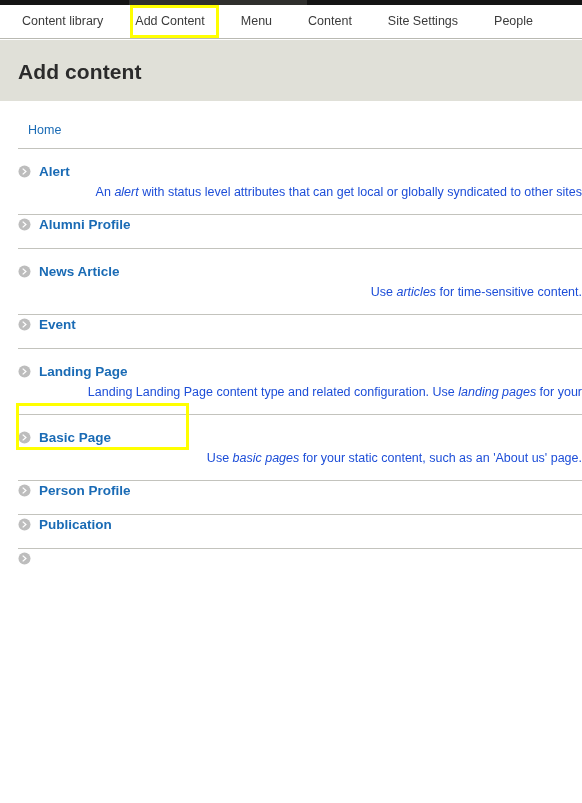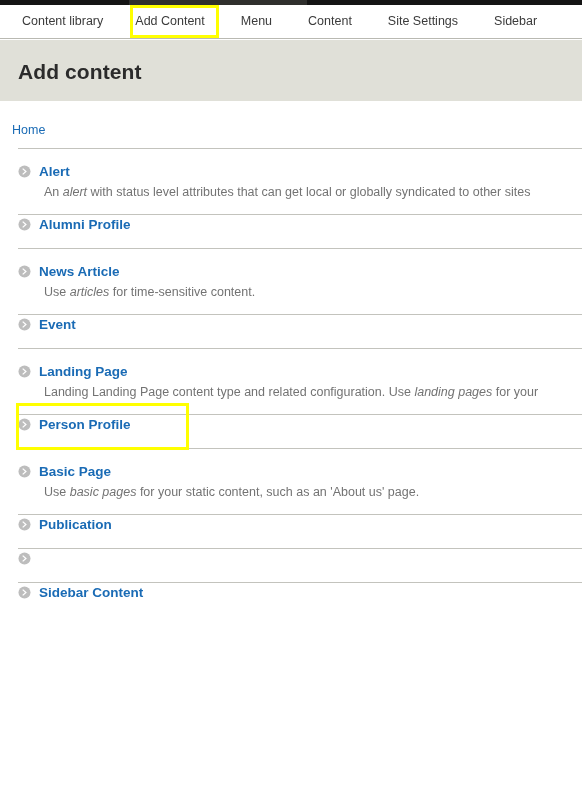--- a/index.html
+++ b/index.html
@@ -93,39 +93,40 @@
   
   .breadcrumb {
     position: absolute;
     top: 101px; left: 0;
     width: 582px;
     height: 47px;
     background: #ffffff;
   }
   .breadcrumb-link {
     position: absolute;
-    left: 12px; top: 22px;
+    left: 28px; top: 22px;
     font-size: 12.5px;
     color: #1a6bb5;
     cursor: pointer;
   }
 
   
   .type-list {
     position: absolute;
     top: 148px; left: 0;
     width: 582px;
   }
   .type-row {
     position: relative;
     border-top: 1px solid #c3c3bd;
     margin-left: 18px;
     padding: 13px 0 13px 0;
     min-height: 22px;
     box-sizing: border-box;
+    text-align: right;
   }
   .type-row.no-desc { padding: 0 0 14px 0; }
 
   .type-head {
     display: flex;
     align-items: center;
     height: 19px;
   }
   .chevron-icon {
     width: 13px;
@@ -139,42 +140,42 @@
     font-weight: bold;
     color: #1a6bb5;
     cursor: pointer;
     line-height: 19px;
     white-space: nowrap;
   }
   .type-desc {
     margin-top: 3px;
     margin-left: 26px;
     font-size: 12.5px;
-    color: #737373;
+    color: #1d4ed8;
     line-height: 17px;
     white-space: nowrap;
     overflow: hidden;
   }
   .type-desc em { font-style: italic; }
 </style>
 </head>
 <body>
 
 <div class="top-strip">
   <div class="seg-mid"></div>
 </div>
 
 <div class="navbar">
   <div class="nav-items">
     <div class="nav-item">Content library</div>
     <div class="nav-item spaced">Add Content</div>
     <div class="nav-item spaced">Menu</div>
     <div class="nav-item spaced">Content</div>
     <div class="nav-item spaced">Site Settings</div>
-    <div class="nav-item spaced">Sidebar</div>
+    <div class="nav-item spaced">People</div>
   </div>
 </div>
 
 <div class="title-band">
   <div class="page-title">Add content</div>
 </div>
 
 <div class="breadcrumb">
   <span class="breadcrumb-link">Home</span>
 </div>
@@ -221,61 +222,52 @@
     <div class="type-row">
       <div class="type-head">
         <svg class="chevron-icon" viewBox="0 0 16 16">
           <circle cx="8" cy="8" r="7.4" fill="#bdbdbd"></circle>
           <path d="M6.3 3.9 L10.9 8 L6.3 12.1 L5.2 11.1 L8.6 8 L5.2 4.9 Z" fill="#ffffff"></path>
         </svg>
         <span class="type-link">Landing Page</span>
       </div>
       <div class="type-desc"><span>Landing Landing Page content type and related configuration. Use </span><em>landing pages</em><span> for your</span></div>
     </div>
+    <div class="type-row">
+      <div class="type-head">
+        <svg class="chevron-icon" viewBox="0 0 16 16">
+          <circle cx="8" cy="8" r="7.4" fill="#bdbdbd"></circle>
+          <path d="M6.3 3.9 L10.9 8 L6.3 12.1 L5.2 11.1 L8.6 8 L5.2 4.9 Z" fill="#ffffff"></path>
+        </svg>
+        <span class="type-link">Basic Page</span>
+      </div>
+      <div class="type-desc"><span>Use </span><em>basic pages</em><span> for your static content, such as an 'About us' page.</span></div>
+    </div>
     <div class="type-row no-desc">
       <div class="type-head">
         <svg class="chevron-icon" viewBox="0 0 16 16">
           <circle cx="8" cy="8" r="7.4" fill="#bdbdbd"></circle>
           <path d="M6.3 3.9 L10.9 8 L6.3 12.1 L5.2 11.1 L8.6 8 L5.2 4.9 Z" fill="#ffffff"></path>
         </svg>
         <span class="type-link">Person Profile</span>
       </div>
     </div>
-    <div class="type-row">
-      <div class="type-head">
-        <svg class="chevron-icon" viewBox="0 0 16 16">
-          <circle cx="8" cy="8" r="7.4" fill="#bdbdbd"></circle>
-          <path d="M6.3 3.9 L10.9 8 L6.3 12.1 L5.2 11.1 L8.6 8 L5.2 4.9 Z" fill="#ffffff"></path>
-        </svg>
-        <span class="type-link">Basic Page</span>
-      </div>
-      <div class="type-desc"><span>Use </span><em>basic pages</em><span> for your static content, such as an 'About us' page.</span></div>
-    </div>
     <div class="type-row no-desc">
       <div class="type-head">
         <svg class="chevron-icon" viewBox="0 0 16 16">
           <circle cx="8" cy="8" r="7.4" fill="#bdbdbd"></circle>
           <path d="M6.3 3.9 L10.9 8 L6.3 12.1 L5.2 11.1 L8.6 8 L5.2 4.9 Z" fill="#ffffff"></path>
         </svg>
         <span class="type-link">Publication</span>
       </div>
     </div>
     <div class="type-row no-desc">
       <div class="type-head">
         <svg class="chevron-icon" viewBox="0 0 16 16">
           <circle cx="8" cy="8" r="7.4" fill="#bdbdbd"></circle>
           <path d="M6.3 3.9 L10.9 8 L6.3 12.1 L5.2 11.1 L8.6 8 L5.2 4.9 Z" fill="#ffffff"></path>
         </svg>
-      </div>
-    </div>
-    <div class="type-row no-desc">
-      <div class="type-head">
-        <svg class="chevron-icon" viewBox="0 0 16 16">
-          <circle cx="8" cy="8" r="7.4" fill="#bdbdbd"></circle>
-          <path d="M6.3 3.9 L10.9 8 L6.3 12.1 L5.2 11.1 L8.6 8 L5.2 4.9 Z" fill="#ffffff"></path>
-        </svg>
-        <span class="type-link">Sidebar Content</span>
       </div>
     </div>
   </div>
 
 <div class="hl-box" id="hl-addcontent"></div>
 <div class="hl-box" id="hl-image"></div>
 
 </body></html>

